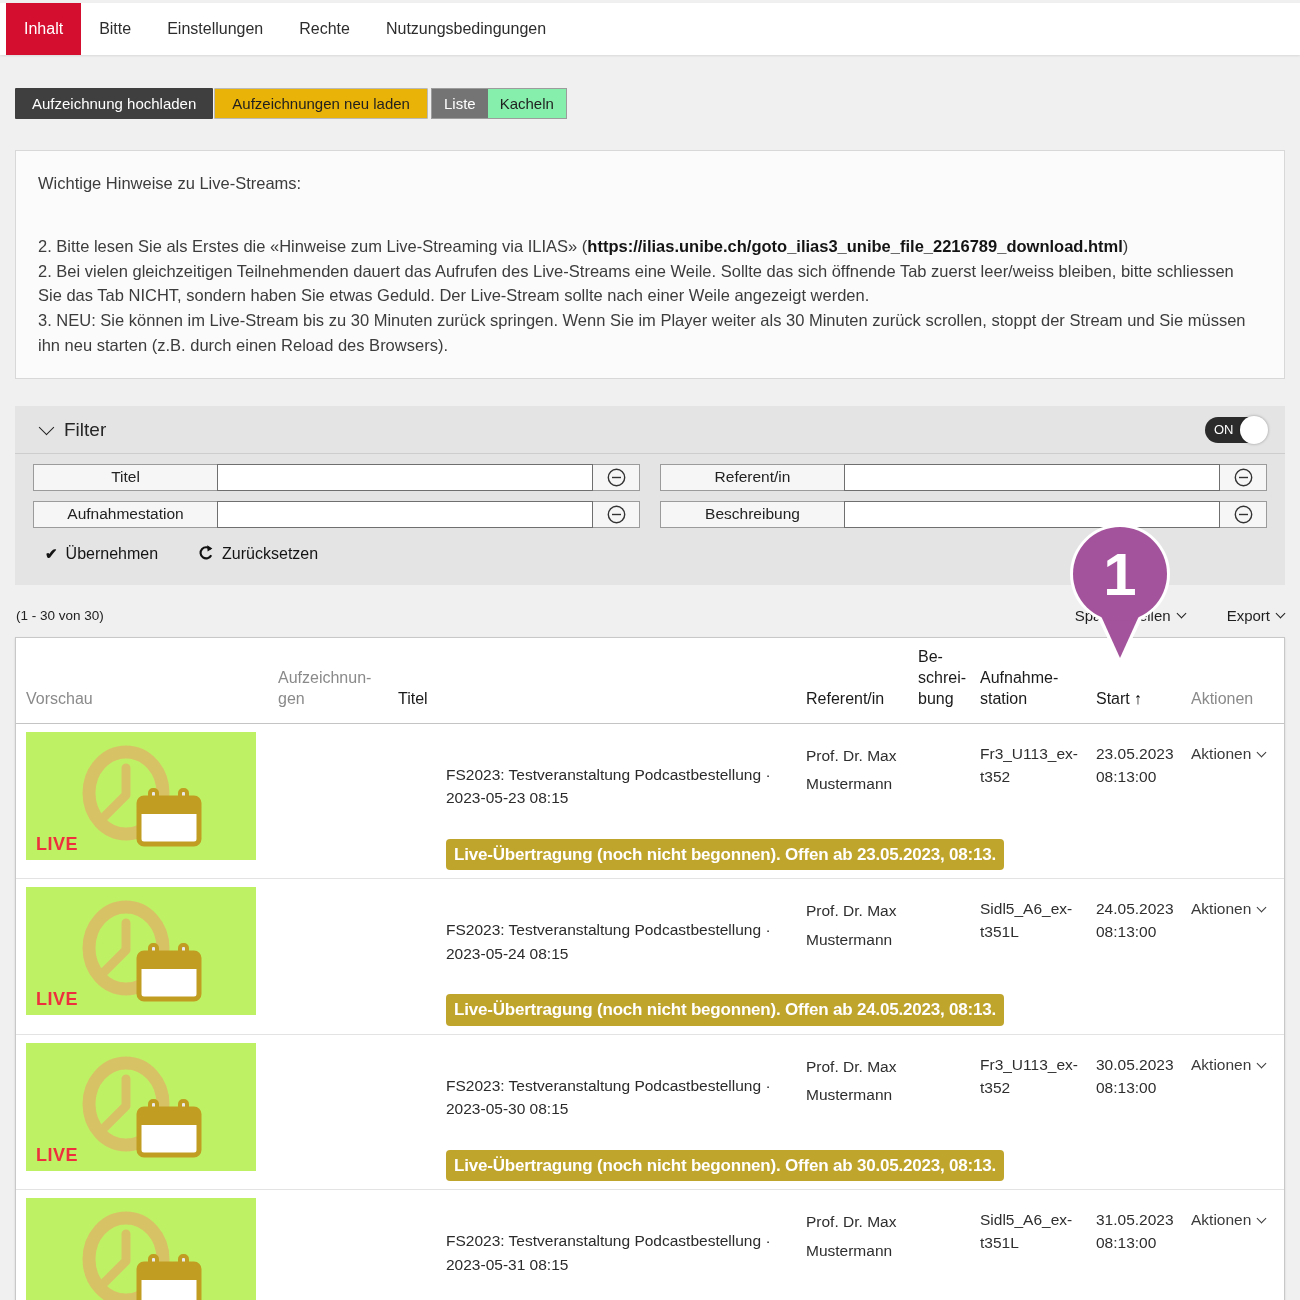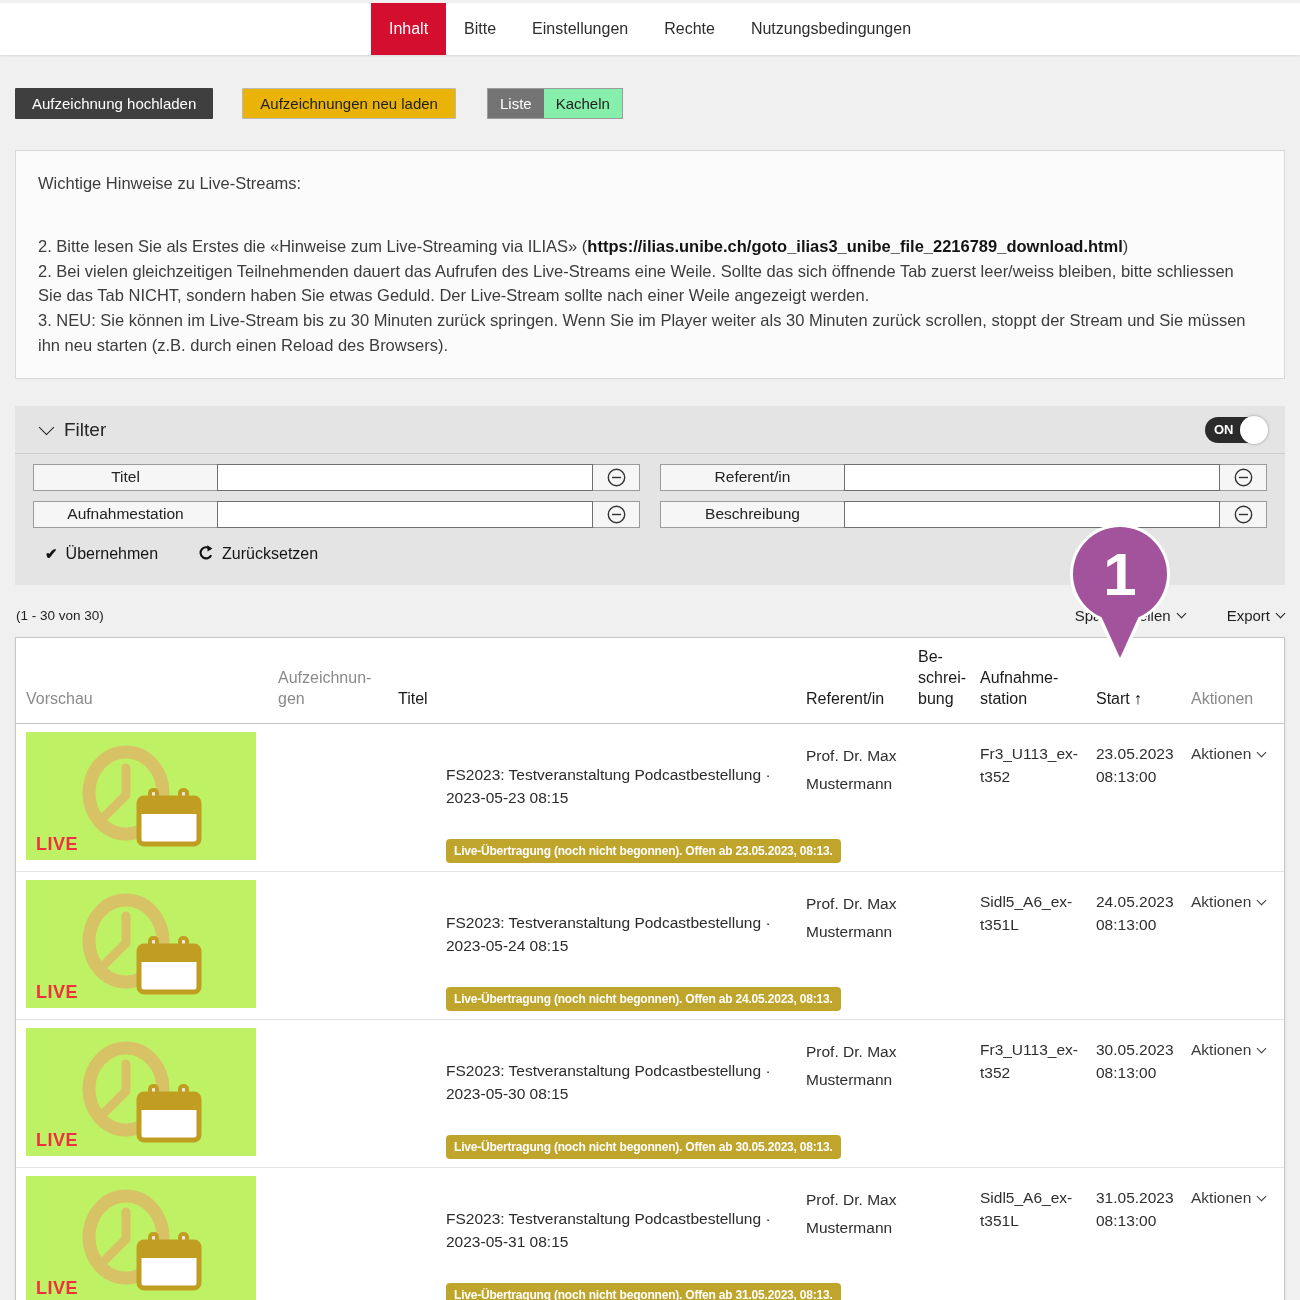--- a/index.html
+++ b/index.html
@@ -8,29 +8,28 @@
     font-family: "Liberation Sans", sans-serif;
     background:#f0f0f1;
     position:relative;
     overflow:hidden;
     color:#2f2f2f;
   }
 
   
   .tabbar {
     margin-top:3px; background:#fff; height:52px;
-    display:flex; align-items:stretch; padding-left:0;
+    display:flex; align-items:stretch; padding-left:6px;
     box-shadow:0 1px 2px rgba(0,0,0,.10);
-    justify-content:center;
   }
   .tab { display:flex; align-items:center; padding:0 18px; font-size:16px; color:#2d2d2d; cursor:pointer; }
   .tab.active { background:var(--red,#d40e2f); color:#fff; }
 
   
-  .toolbar { margin:33px 15px 0; display:flex; gap:29px; height:31px; }
+  .toolbar { margin:33px 15px 0; display:flex; gap:1px; height:31px; }
   .btn { display:flex; align-items:center; font-size:15px; padding:0 17px; cursor:pointer; border-radius:1px; }
   .btn-dark { background:#3f3f3f; color:#fff; }
   .btn-outline { background:#eab308; border:1px solid #b9b9b9; color:#1f1f1f; }
   .segmented { display:flex; border:1px solid #9c9c9c; margin-left:2px; background:#86efac; }
   .seg { display:flex; align-items:center; padding:0 12px; font-size:15px; cursor:pointer; color:#1f1f1f; }
   .seg.active { background:#747474; color:#fff; }
 
   
   .notice {
     margin:31px 15px 0; background:#fbfbfb; border:1px solid #d8d8d8;
@@ -41,21 +40,21 @@
 
   
   .filter { margin:27px 15px 0; background:#e4e4e4; }
   .filter-head { display:flex; align-items:center; padding:11px 20px 10px; }
   .filter-title { font-size:19px; color:#262626; }
   .chev { display:inline-block; width:8px; height:8px; border-right:1.7px solid currentColor;
           border-bottom:1.7px solid currentColor; transform:rotate(45deg); }
   .chev-filter { width:11px; height:11px; margin:-4px 12px 0 6px; color:#222; }
   .toggle { margin-left:auto; position:relative; width:60px; height:26px; background:#2b2b2b;
             border-radius:14px; display:flex; align-items:center; cursor:pointer; }
-  .toggle .on-label { color:#fff; font-size:13px; font-weight:bold; margin-left:9px; }
+  .toggle .on-label { color:#fff; font-size:13px; font-weight:normal; margin-left:9px; }
   .toggle .knob { position:absolute; right:-3px; top:-1px; width:28px; height:28px;
                   background:#fff; border-radius:50%; box-shadow:0 0 3px rgba(0,0,0,.35); }
   .filter-sep { border-top:1px solid #cdcdcd; }
   .filter-grid { display:grid; grid-template-columns:1fr 1fr; gap:10px 20px; padding:10px 18px 0; }
   .fgroup { display:flex; align-items:stretch; border:1px solid #9b9b9b; background:#f6f6f6; height:27px; }
   .flabel { width:183px; display:flex; align-items:center; justify-content:center; font-size:15.5px; color:#222; }
   .finput { flex:1; border:1px solid #6f6f6f; background:#fff; margin:-1px 0; padding:0 8px;
             font-family:"Liberation Sans",sans-serif; font-size:15px; }
   .ficon { width:46px; display:flex; align-items:center; justify-content:center; cursor:pointer; }
   .filter-actions { display:flex; gap:40px; padding:17px 30px 22px; font-size:16px; color:#141414; align-items:center; }
@@ -78,21 +77,21 @@
   .sort-arrow { font-weight:900; font-size:16px; color:#000; margin-left:4px; }
   .trow { min-height:145px; border-bottom:1px solid #e3e3e3; padding-top:8px; padding-bottom:8px; align-items:start; }
   .trow:last-child { border-bottom:none; }
   .thumb { width:230px; height:128px; background:#bef264; position:relative;
            display:flex; align-items:center; justify-content:center; cursor:pointer; }
   .live { position:absolute; left:10px; bottom:5px; color:#ee2f3d; font-weight:bold;
           font-size:18px; letter-spacing:.5px; }
   .cell { font-size:15.5px; color:#2e2e2e; padding:10px 10px 0 0; white-space:pre-line; line-height:1.5; }
   .cell.c-title { padding-top:8px; color:#2b2b2b;margin-left:48px; }
   .cell.c-ref { line-height:1.85; }
-  .badge { display:inline-block; margin-top:6px; background:#c0a52d; color:#fff; font-size:12px;
+  .badge { display:inline-block; margin-top:6px; background:#c0a52d; color:#fff; font-size:17px;
            font-weight:bold; padding:3px 8px; border-radius:4px; white-space:nowrap; letter-spacing:-.2px; }
   .c-actions { display:flex; align-items:center; gap:7px; padding-top:13px; font-size:15.5px; color:#3a3a3a; cursor:pointer; }
   .c-actions .chev { width:7px; height:7px; margin-top:-3px; }
 
   
   .pin { position:absolute; left:1062px; top:524px; z-index:9; }
 </style>
 </head>
 <body>
 

